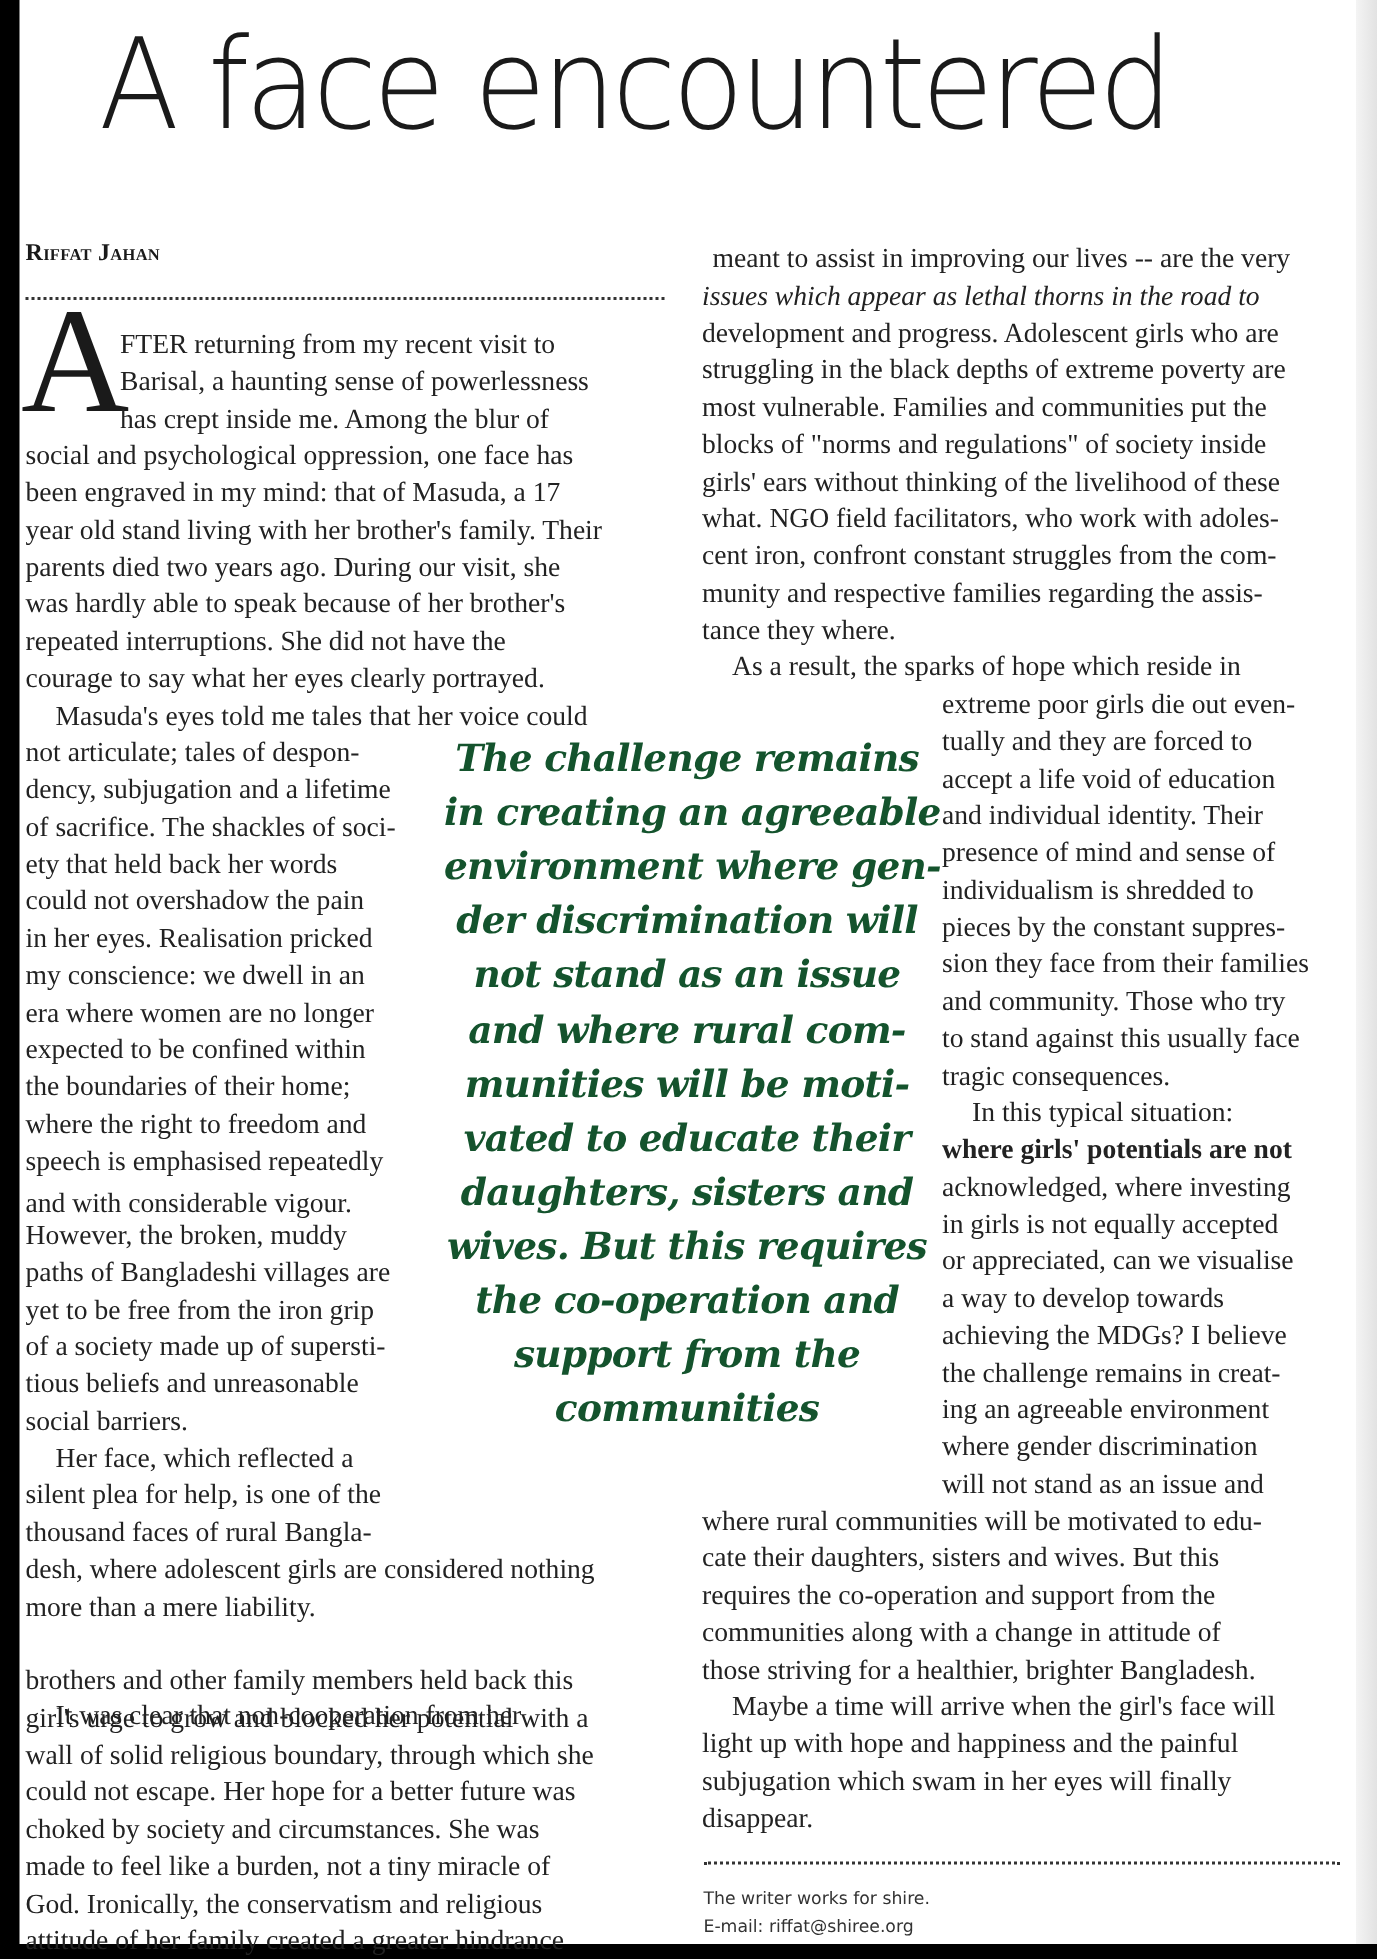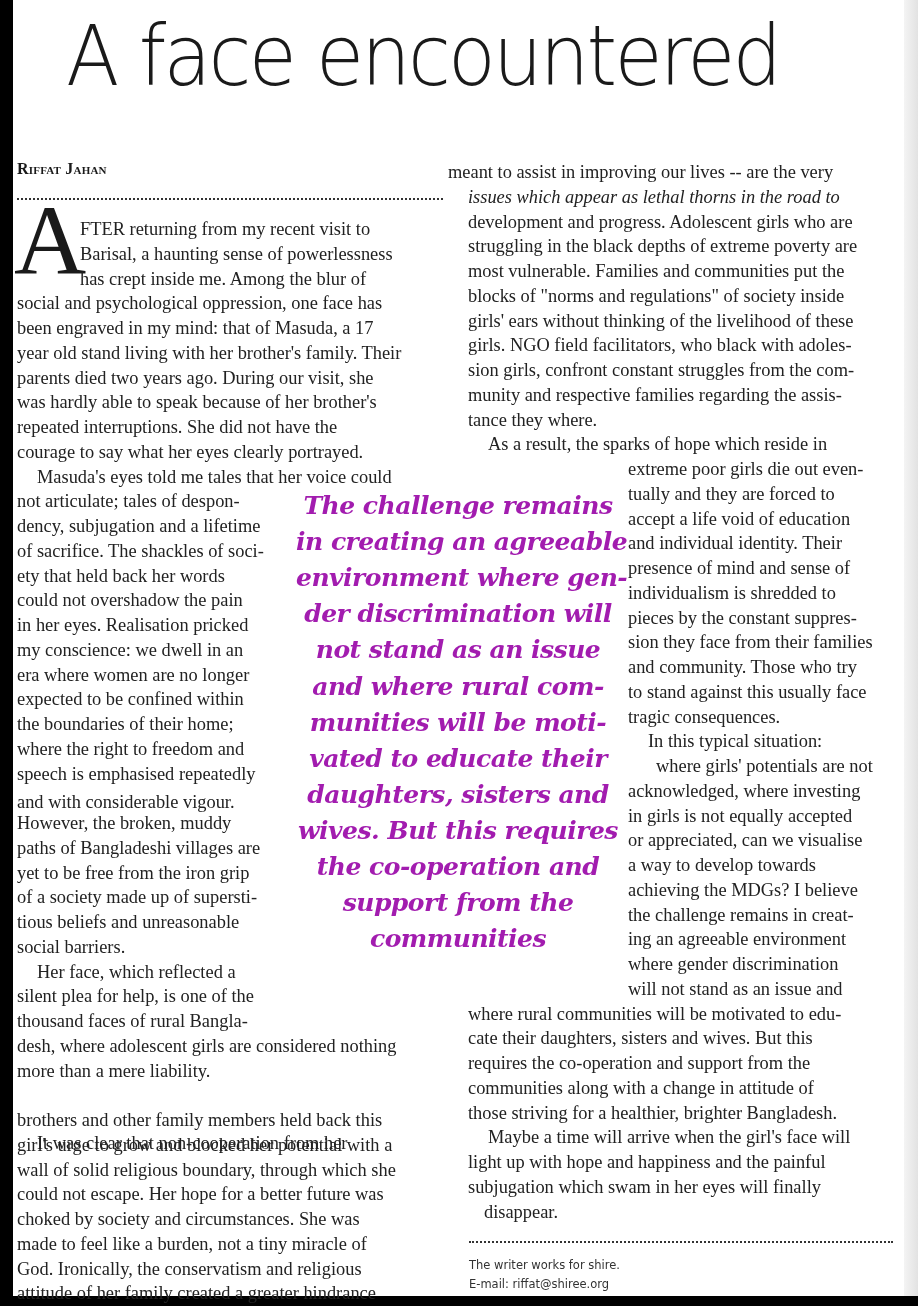--- a/index.html
+++ b/index.html
@@ -5,21 +5,21 @@
   html, body { margin: 0; padding: 0; }
   body { width: 918px; height: 1306px; position: relative; background: #ffffff; overflow: hidden; }
   .left-bar { position: absolute; left: 0; top: 0; width: 13px; height: 1306px; background: #000; }
   .bottom-bar { position: absolute; left: 0; top: 1296px; width: 918px; height: 10px; background: #000; }
   .right-edge { position: absolute; left: 904px; top: 0; width: 14px; height: 1296px; background: linear-gradient(to right, #f4f4f4, #e2e2e2); }
   .headline { position: absolute; left: 66px; top: 6px; font-family: "DejaVu Sans", sans-serif; font-weight: 200; font-size: 84px; letter-spacing: -3px; color: #1a1a1a; white-space: nowrap; transform: scaleX(0.93); transform-origin: left top; line-height: 100px; }
   .byline { position: absolute; left: 17px; top: 160px; font-family: "Liberation Serif", serif; font-weight: bold; font-size: 16px; color: #1a1a1a; font-variant: small-caps; letter-spacing: 0.2px; }
   .dots { position: absolute; height: 0; border-top: 2px dotted #333; }
   .ln { position: absolute; font-family: "Liberation Serif", serif; font-size: 18.4px; line-height: 24px; color: #222; white-space: nowrap; }
   .dropcap { position: absolute; left: 14px; top: 196px; font-family: "Liberation Serif", serif; font-size: 100px; line-height: 90px; color: #1a1a1a; }
-  .pq { position: absolute; left: 296px; width: 324px; text-align: center; font-family: "DejaVu Serif", serif; font-style: italic; font-weight: bold; font-size: 25px; line-height: 36px; color: #a21caf; white-space: nowrap; letter-spacing: -0.5px; }
+  .pq { position: absolute; left: 296px; width: 324px; text-align: center; font-family: "DejaVu Serif", serif; font-style: italic; font-weight: bold; font-size: 25px; line-height: 36px; color: #14532d; white-space: nowrap; letter-spacing: -0.5px; }
   .foot { position: absolute; left: 469px; font-family: "DejaVu Sans", sans-serif; font-size: 11.5px; color: #333; white-space: nowrap; }
 </style>
 </head>
 <body>
 
 <div class="left-bar"></div>
 <div class="right-edge"></div>
 <div class="bottom-bar"></div>
 
 <div class="headline">A face encountered</div>
@@ -68,63 +68,63 @@
     <div class="ln" style="top: 1108px; left: 17px;">brothers and other family members held back this</div>
     <div class="ln" style="top: 1132.75px; left: 17px;">girl's urge to grow and blocked her potential with a</div>
     <div class="ln" style="top: 1157.5px; left: 17px;">wall of solid religious boundary, through which she</div>
     <div class="ln" style="top: 1182.25px; left: 17px;">could not escape. Her hope for a better future was</div>
     <div class="ln" style="top: 1207px; left: 17px;">choked by society and circumstances. She was</div>
     <div class="ln" style="top: 1231.75px; left: 17px;">made to feel like a burden, not a tiny miracle of</div>
     <div class="ln" style="top: 1256.5px; left: 17px;">God.  Ironically, the conservatism and religious</div>
     <div class="ln" style="top: 1281.25px; left: 17px;">attitude of her family created a greater hindrance</div>
   </div>
 <div id="col2">
-    <div class="ln" style="top: 160px; left: 448px;">meant to assist in improving our lives -- are the very</div>
+    <div class="ln" style="top: 160px; left: 475px;">meant to assist in improving our lives -- are the very</div>
     <div class="ln" style="top: 184.75px; left: 468px; font-style: italic;">issues which appear as lethal thorns in the road to</div>
     <div class="ln" style="top: 209.5px; left: 468px;">development and progress. Adolescent girls who are</div>
     <div class="ln" style="top: 234.25px; left: 468px;">struggling in the black depths of extreme poverty are</div>
     <div class="ln" style="top: 259px; left: 468px;">most vulnerable. Families and communities put the</div>
     <div class="ln" style="top: 283.75px; left: 468px;">blocks of "norms and regulations" of society inside</div>
     <div class="ln" style="top: 308.5px; left: 468px;">girls' ears without thinking of the livelihood of these</div>
-    <div class="ln" style="top: 333.25px; left: 468px;">girls. NGO field facilitators, who black with adoles-</div>
-    <div class="ln" style="top: 358px; left: 468px;">sion girls, confront constant struggles from the com-</div>
+    <div class="ln" style="top: 333.25px; left: 468px;">what. NGO field facilitators, who work with adoles-</div>
+    <div class="ln" style="top: 358px; left: 468px;">cent iron, confront constant struggles from the com-</div>
     <div class="ln" style="top: 382.75px; left: 468px;">munity and respective families regarding the assis-</div>
     <div class="ln" style="top: 407.5px; left: 468px;">tance they where.</div>
     <div class="ln" style="top: 432.25px; left: 488px;">As a result, the sparks of hope which reside in</div>
     <div class="ln" style="top: 457px; left: 628px;">extreme poor girls die out even-</div>
     <div class="ln" style="top: 481.75px; left: 628px;">tually and they are forced to</div>
     <div class="ln" style="top: 506.5px; left: 628px;">accept a life void of education</div>
     <div class="ln" style="top: 531.25px; left: 628px;">and individual identity. Their</div>
     <div class="ln" style="top: 556px; left: 628px;">presence of mind and sense of</div>
     <div class="ln" style="top: 580.75px; left: 628px;">individualism is shredded to</div>
     <div class="ln" style="top: 605.5px; left: 628px;">pieces by the constant suppres-</div>
     <div class="ln" style="top: 630.25px; left: 628px;">sion they face from their families</div>
     <div class="ln" style="top: 655px; left: 628px;">and community. Those who try</div>
     <div class="ln" style="top: 679.75px; left: 628px;">to stand against this usually face</div>
     <div class="ln" style="top: 704.5px; left: 628px;">tragic consequences.</div>
     <div class="ln" style="top: 729.25px; left: 648px;">In this typical situation:</div>
-    <div class="ln" style="top: 754px; left: 656px;">where girls' potentials are not</div>
+    <div class="ln" style="top: 754px; left: 628px; font-weight: bold;">where girls' potentials are not</div>
     <div class="ln" style="top: 778.75px; left: 628px;">acknowledged, where investing</div>
     <div class="ln" style="top: 803.5px; left: 628px;">in girls is not equally accepted</div>
     <div class="ln" style="top: 828.25px; left: 628px;">or appreciated, can we visualise</div>
     <div class="ln" style="top: 853px; left: 628px;">a way to develop towards</div>
     <div class="ln" style="top: 877.75px; left: 628px;">achieving the MDGs? I believe</div>
     <div class="ln" style="top: 902.5px; left: 628px;">the challenge remains in creat-</div>
     <div class="ln" style="top: 927.25px; left: 628px;">ing an agreeable environment</div>
     <div class="ln" style="top: 952px; left: 628px;">where gender discrimination</div>
     <div class="ln" style="top: 976.75px; left: 628px;">will not stand as an issue and</div>
     <div class="ln" style="top: 1001.5px; left: 468px;">where rural communities will be motivated to edu-</div>
     <div class="ln" style="top: 1026.25px; left: 468px;">cate their daughters, sisters and wives. But this</div>
     <div class="ln" style="top: 1051px; left: 468px;">requires the co-operation and support from the</div>
     <div class="ln" style="top: 1075.75px; left: 468px;">communities along with a change in attitude of</div>
     <div class="ln" style="top: 1100.5px; left: 468px;">those striving for a healthier, brighter Bangladesh.</div>
     <div class="ln" style="top: 1125.25px; left: 488px;">Maybe a time will arrive when the girl's face will</div>
     <div class="ln" style="top: 1150px; left: 468px;">light up with hope and happiness and the painful</div>
     <div class="ln" style="top: 1174.75px; left: 468px;">subjugation which swam in her eyes will finally</div>
-    <div class="ln" style="top: 1199.5px; left: 484px;">disappear.</div>
+    <div class="ln" style="top: 1199.5px; left: 468px;">disappear.</div>
   </div>
 <div id="pq">
     <div class="pq" style="top: 488px;">The challenge remains</div>
     <div class="pq" style="top: 524.1px;">in creating an agreeable</div>
     <div class="pq" style="top: 560.2px;">environment where gen-</div>
     <div class="pq" style="top: 596.3px;">der discrimination will</div>
     <div class="pq" style="top: 632.4px;">not stand as an issue</div>
     <div class="pq" style="top: 668.5px;">and where rural com-</div>
     <div class="pq" style="top: 704.6px;">munities will be moti-</div>
     <div class="pq" style="top: 740.7px;">vated to educate their</div>

